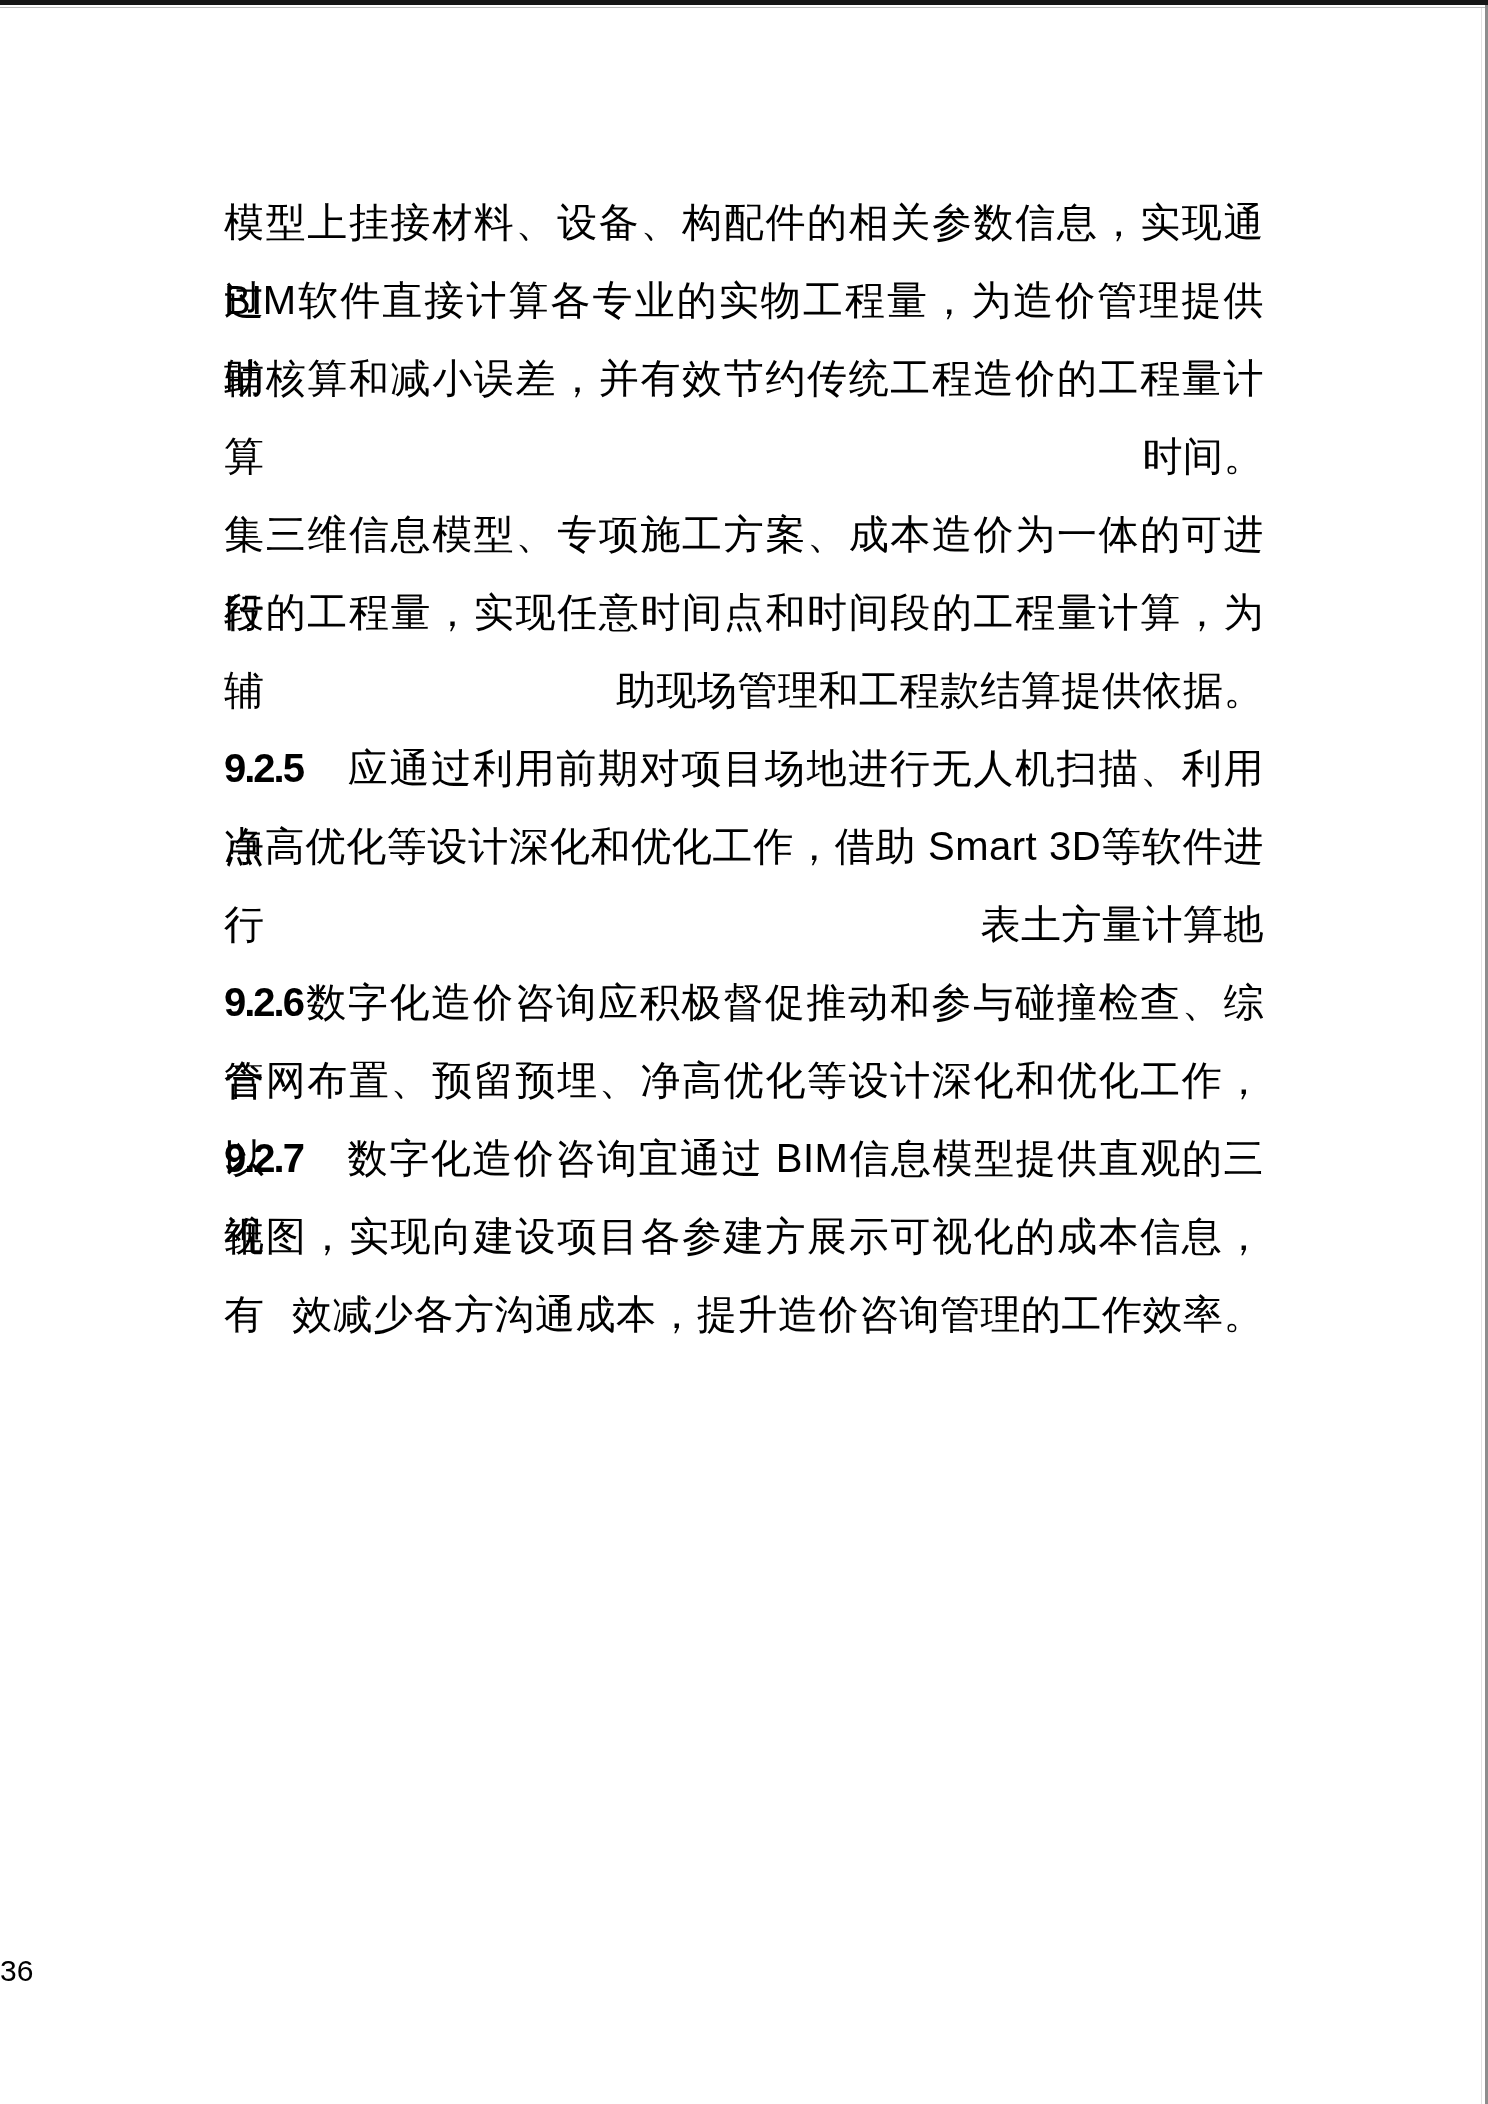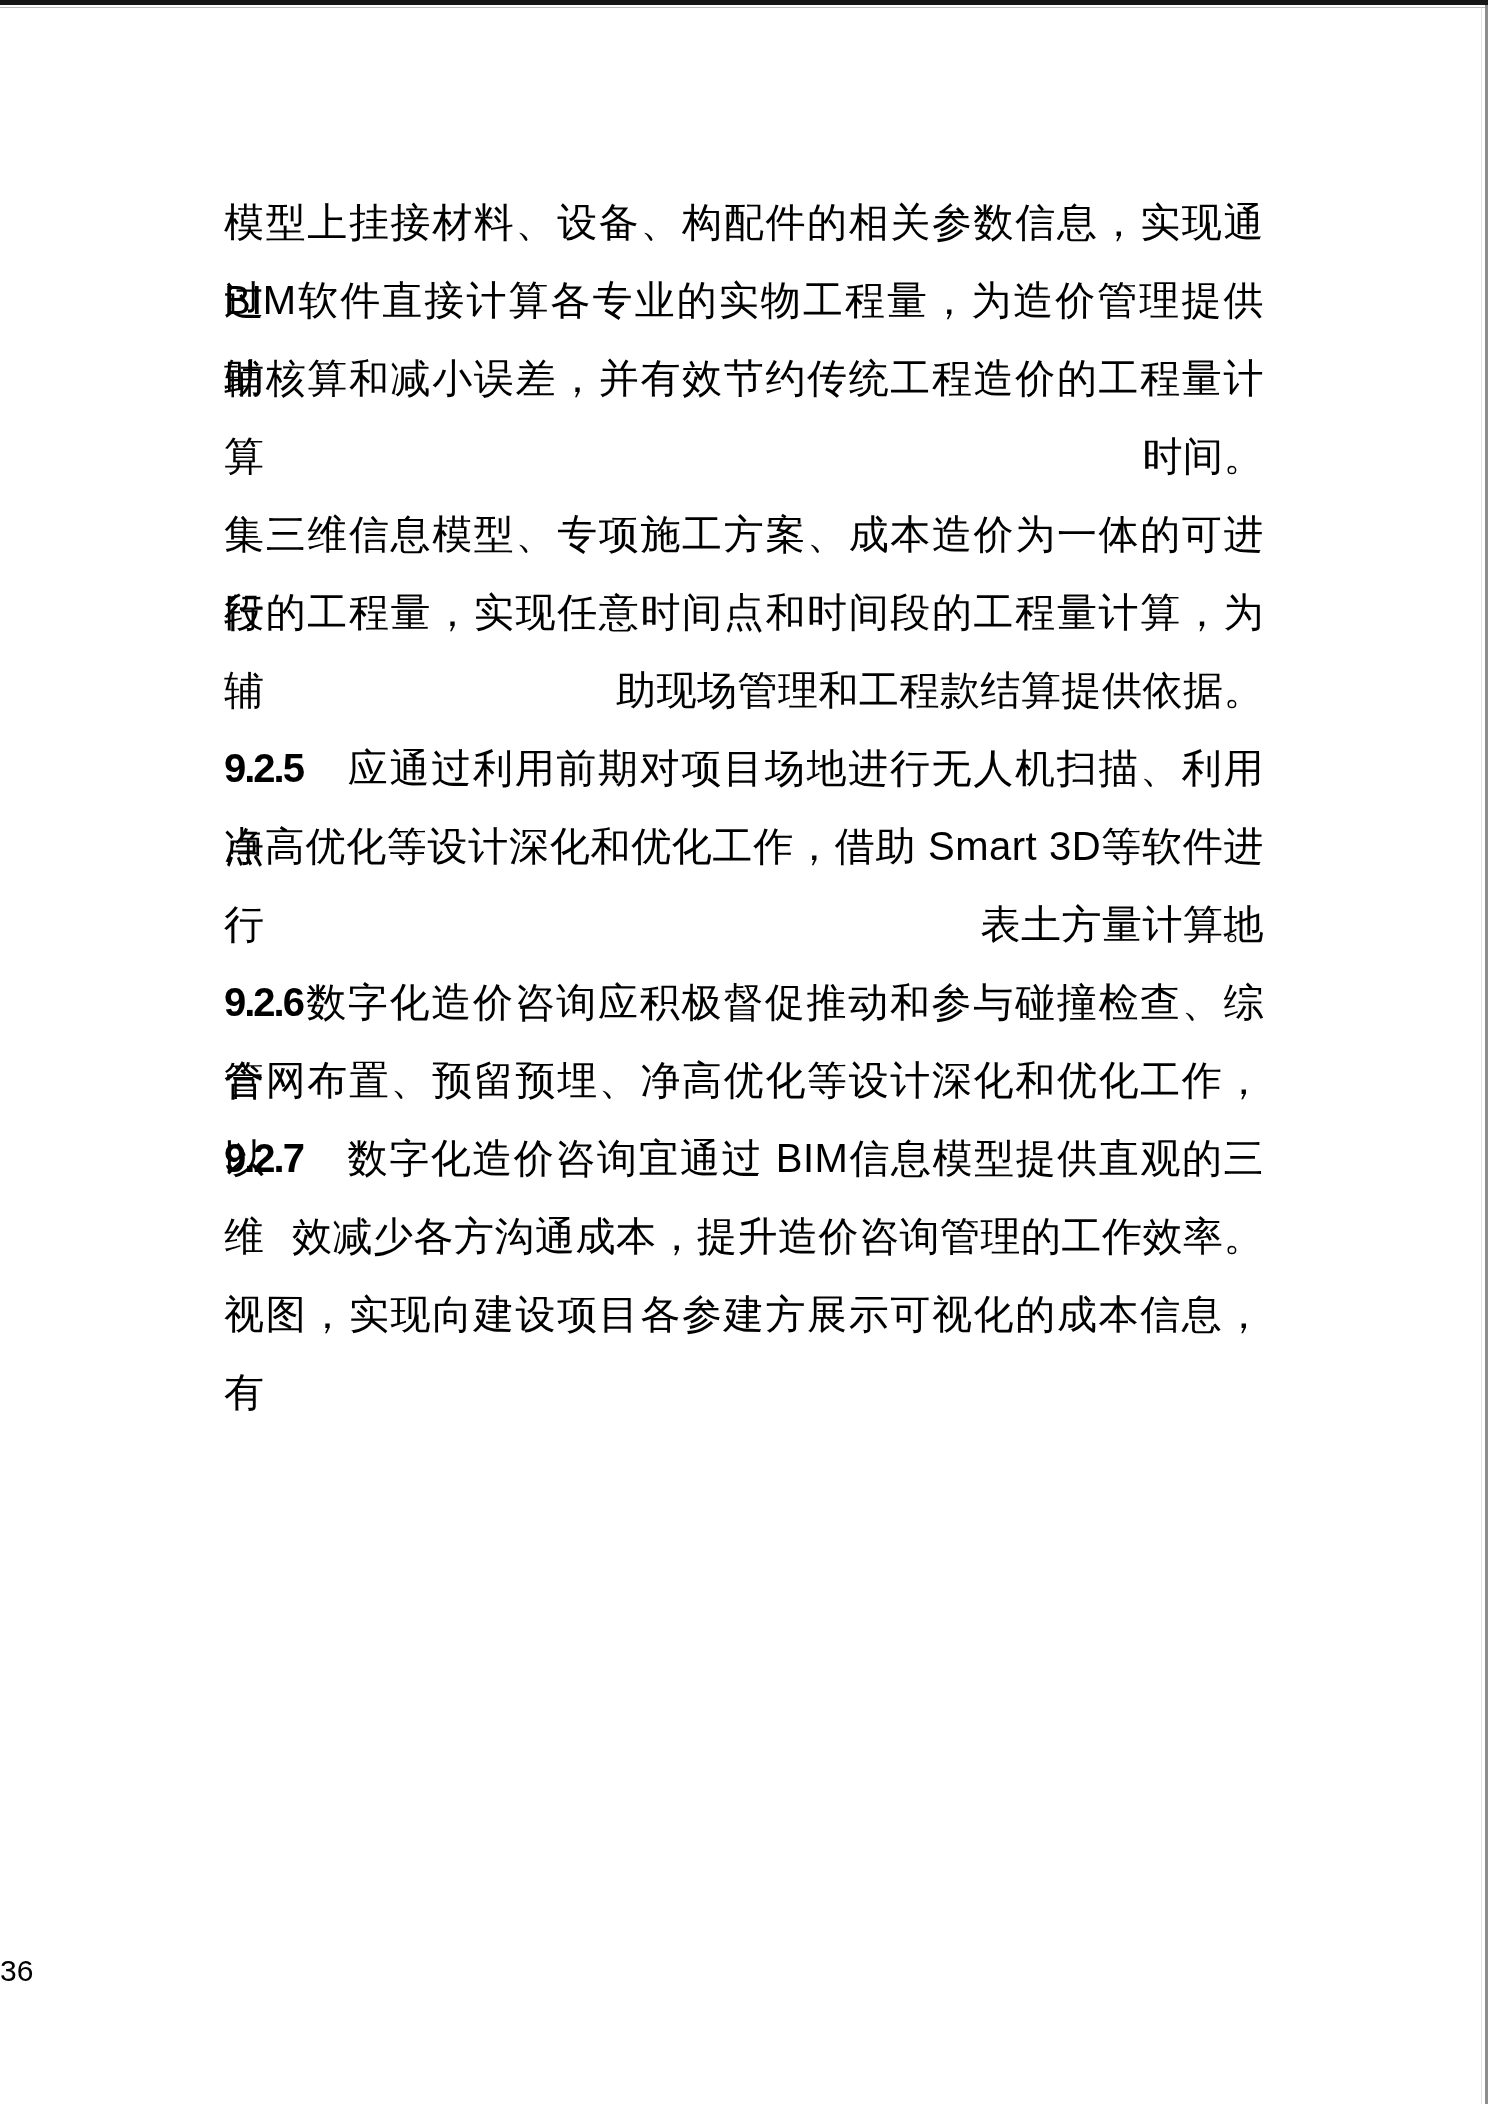--- a/index.html
+++ b/index.html
@@ -91,18 +91,18 @@
       <div class="line">时间。</div>
       <div class="line justify">集三维信息模型、专项施工方案、成本造价为一体的可进行</div>
       <div class="line justify">段的工程量，实现任意时间点和时间段的工程量计算，为辅</div>
       <div class="line">助现场管理和工程款结算提供依据。</div>
       <div class="line justify"><span class="section-number">9.2.5</span>　应通过利用前期对项目场地进行无人机扫描、利用点</div>
       <div class="line justify">净高优化等设计深化和优化工作，借助 Smart 3D等软件进行地</div>
       <div class="line">表土方量计算。</div>
       <div class="line justify"><span class="section-number">9.2.6</span>数字化造价咨询应积极督促推动和参与碰撞检查、综合</div>
       <div class="line justify">管网布置、预留预埋、净高优化等设计深化和优化工作，以</div>
       <div class="line justify"><span class="section-number">9.2.7</span>　数字化造价咨询宜通过 BIM信息模型提供直观的三维</div>
+      <div class="line justify">视图，实现向建设项目各参建方展示可视化的成本信息，有</div>
       <div class="line">效减少各方沟通成本，提升造价咨询管理的工作效率。</div>
-      <div class="line justify">视图，实现向建设项目各参建方展示可视化的成本信息，有</div>
     </main>
 
   <footer class="page-number">36</footer>
 </div>
 
 </body></html>

